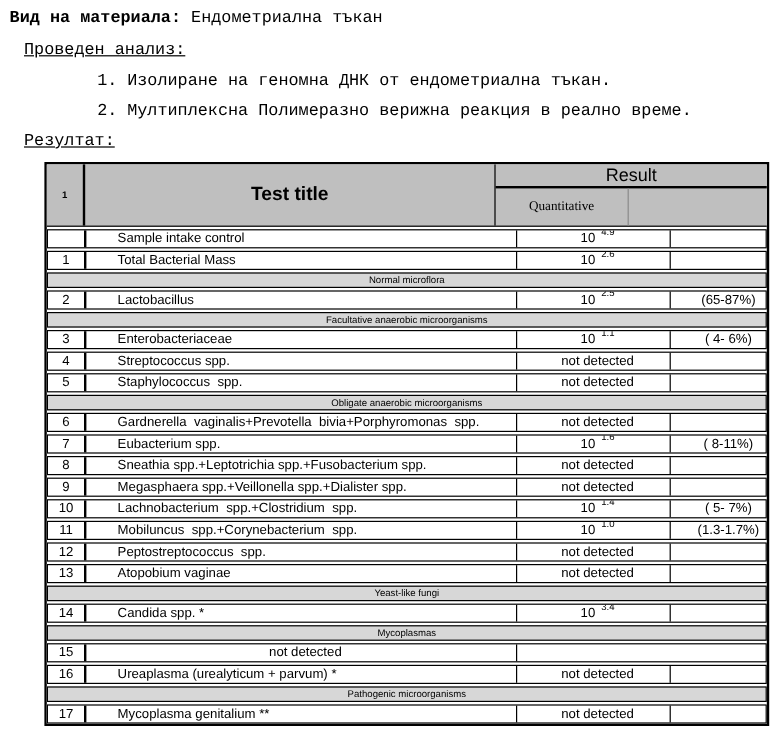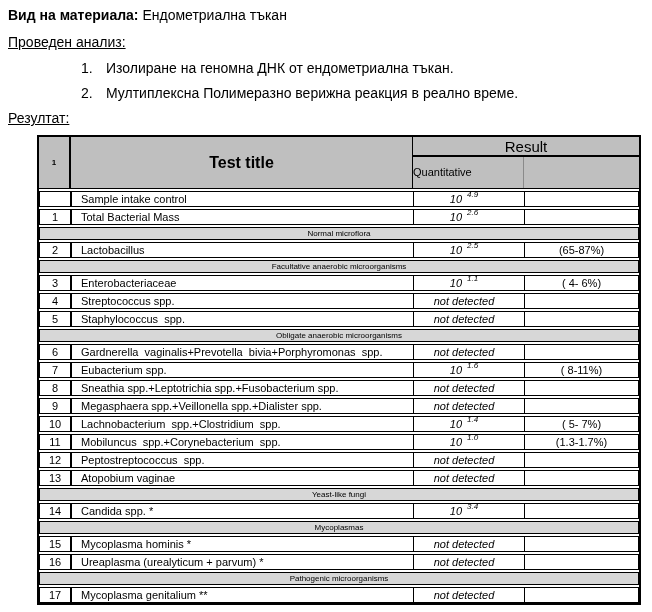--- a/index.html
+++ b/index.html
@@ -6,27 +6,27 @@
   body {
     width: 652px; height: 612px;
     background: #ffffff;
     color: #000;
     overflow: hidden;
   }
 
   
   .doc {
     padding: 6px 12px 0 8px;
-    font-family: Liberation Sans, sans-serif;
+    font-family: Liberation Mono, monospace;
     font-size: 14px;
     line-height: 18px;
   }
   .material { margin: 0 0 9px 0; }
   .material .b { font-weight: bold; }
-  .uline { margin: 0 0 8px 0; text-decoration: underline; }
+  .uline { margin: 0 0 8px 12px; text-decoration: underline; }
   .olist { margin: 0 0 0 55px; }
   .li { margin: 0 0 7px 18px; white-space: pre; }
   .lnum { display: inline-block; width: 25px; }
 
   
   .tbl {
     margin: 0 0 0 37px;
     width: 604px;
     box-sizing: border-box;
     border: 2px solid var(--border, #000);
@@ -55,51 +55,51 @@
     text-align: center;
     font-size: 15px; font-weight: normal;
     border-bottom: 2px solid var(--border, #000);
   }
   .th-sub {
     display: grid;
     grid-template-columns: 111px 1fr;
     height: 31px;
   }
   .th-quant, .th-rel {
-    line-height: 31px; font-size: 11px;
+    line-height: 31px; text-align: center; font-size: 11px; font-family: Liberation Serif, serif;
   }
   .th-quant { border-right: 1px solid var(--subheader_divider, #8a8a8a); }
 
   .tbody { }
   .trow {
     display: grid;
     grid-template-columns: 32px 342px 111px 1fr;
     box-sizing: border-box;
     height: 16px;
     margin-top: 2px;
     border: 1px solid var(--border, #000);
     background: #fff;
     font-size: 11px;
     line-height: 14px;
+    gap: 17px;
   }
   .c { box-sizing: border-box; overflow: hidden; }
   .c-num {
     border-right: 2px solid var(--border, #000);
     text-align: center;
   }
   .c-title {
     border-right: 1px solid var(--border, #000);
     padding-left: 9px;
     white-space: pre;
   }
   .c-quant {
     border-right: 1px solid var(--border, #000);
     text-align: center;
     padding-right: 10px;
-    font-style: italic;
   }
   .c-rel { text-align: center; white-space: pre; }
 
   .pow sup {
     font-size: 8px;
     margin-left: 5px;
     position: relative;
     top: -1px;
     line-height: 0;
   }
@@ -232,21 +232,20 @@
       <div class="tband"><span>Yeast-like fungi</span></div>
       <div class="trow">
     <div class="c c-num">14</div>
     <div class="c c-title">Candida spp. *</div>
     <div class="c c-quant"><span class="pow"><span>10</span><sup>3.4</sup></span></div>
     <div class="c c-rel"></div>
   </div>
       <div class="tband"><span>Mycoplasmas</span></div>
       <div class="trow">
     <div class="c c-num">15</div>
-    <div class="c c-title">Mycoplasma hominis *</div>
     <div class="c c-quant">not detected</div>
     <div class="c c-rel"></div>
   </div>
       <div class="trow">
     <div class="c c-num">16</div>
     <div class="c c-title">Ureaplasma (urealyticum + parvum) *</div>
     <div class="c c-quant">not detected</div>
     <div class="c c-rel"></div>
   </div>
       <div class="tband"><span>Pathogenic microorganisms</span></div>

